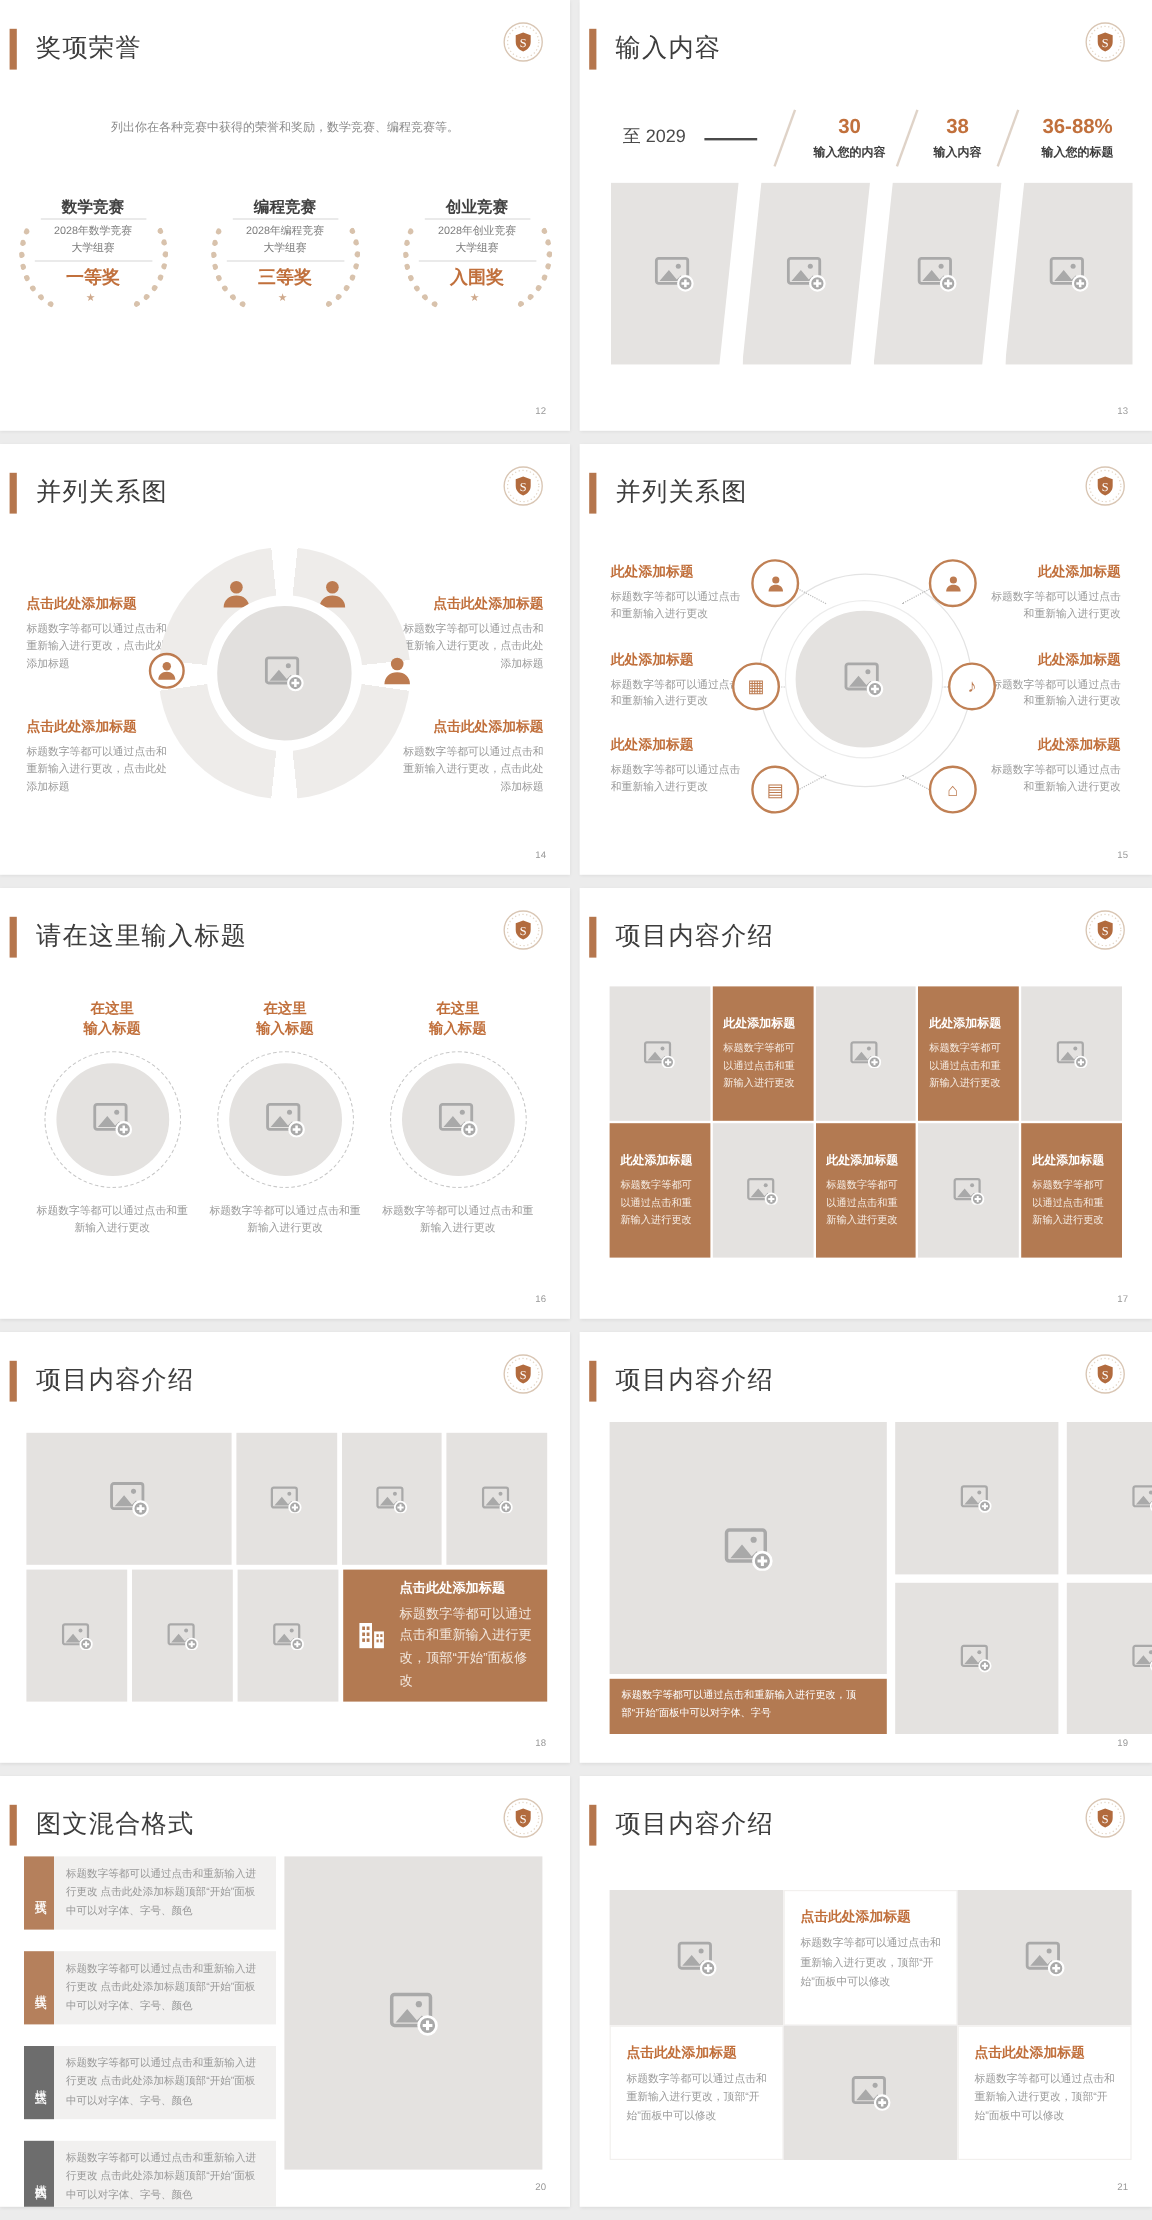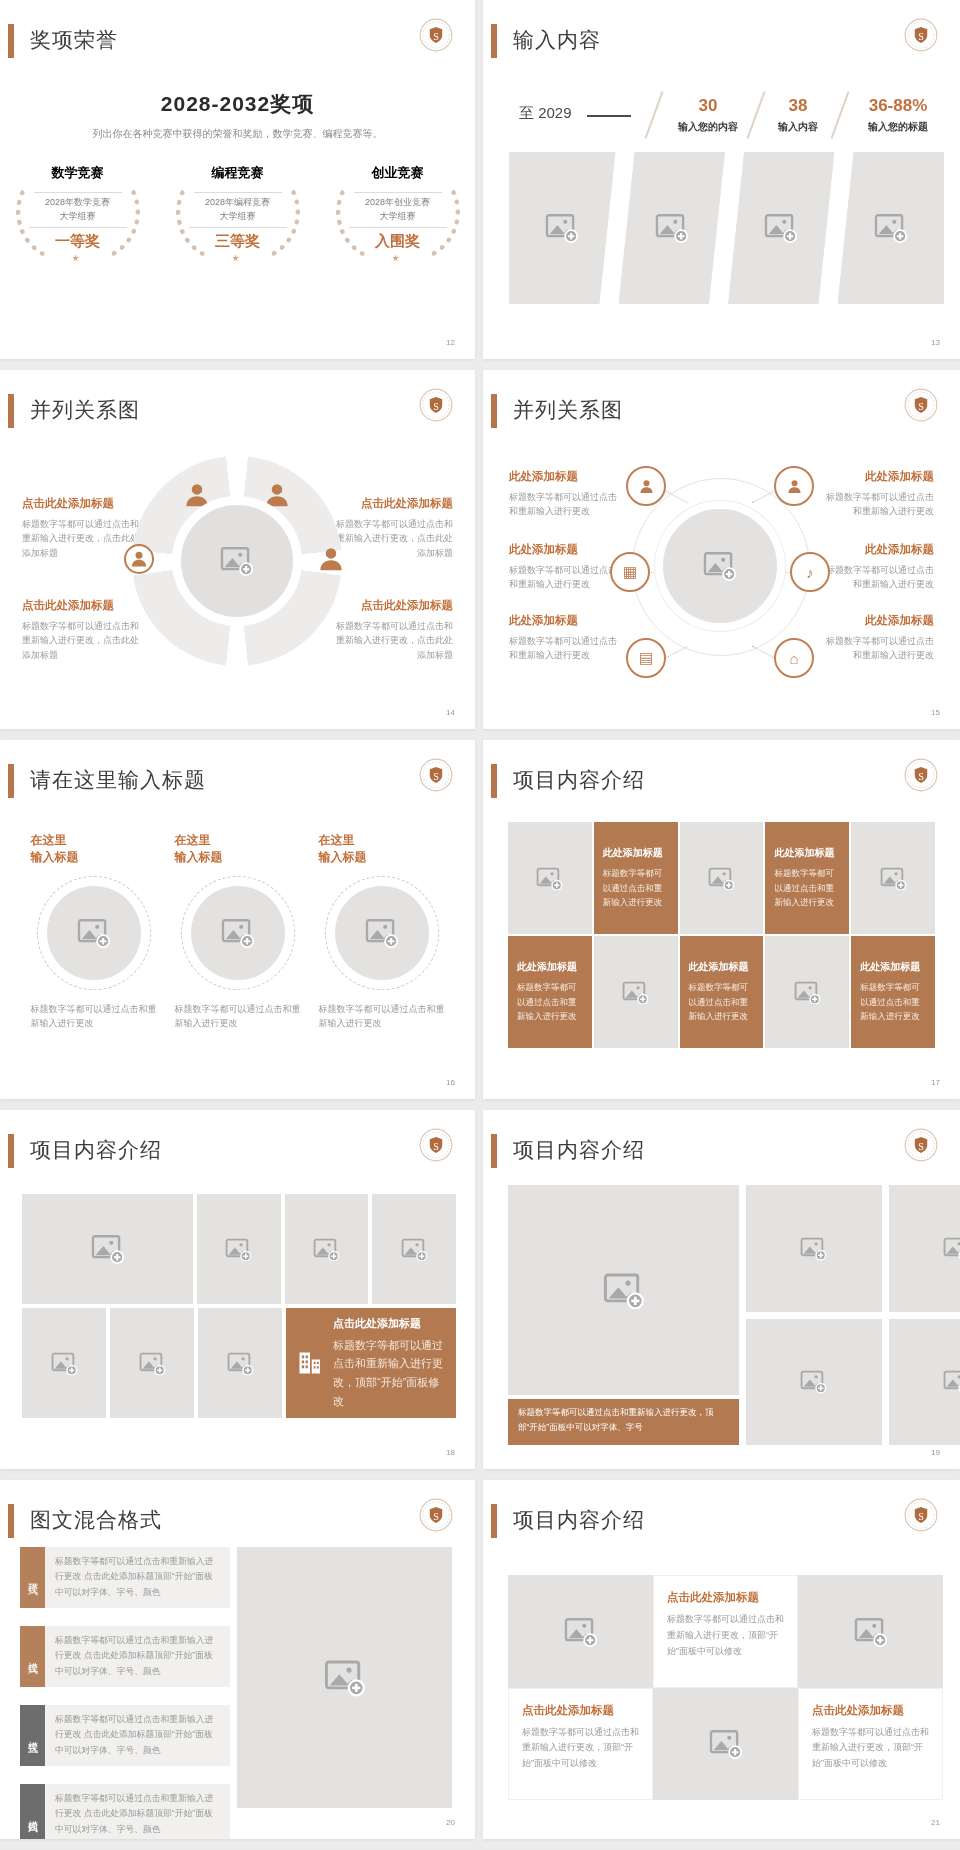--- a/index.html
+++ b/index.html
@@ -19,21 +19,21 @@
   
   #s12 .hwrap{position:absolute;top:90px;left:0;right:0;text-align:center;}
   #s12 .h1{font-size:21px;font-weight:bold;color:#2b2b2b;letter-spacing:1px;}
   #s12 .hsub{margin-top:9px;font-size:10px;color:#8a8a8a;}
   #s12 .badges{position:absolute;top:162px;left:0;right:0;display:flex;justify-content:center;gap:20px;}
   .badge{position:relative;width:140px;text-align:center;padding-top:2px;height:110px;}
   .badge .arcL,.badge .arcR{position:absolute;top:0;width:100px;height:100px;border:5px dotted #d8c2ac;border-radius:50%;border-top-color:transparent;border-bottom-color:transparent;box-sizing:border-box;}
   .badge .arcL{left:8px;border-right-color:transparent;transform:rotate(-18deg);}
   .badge .arcR{right:8px;border-left-color:transparent;transform:rotate(18deg);}
   .badge>div{position:relative;z-index:1;}
-  .b-name{font-size:13px;font-weight:bold;color:#000000;width:88px;margin:0 auto;padding-bottom:10px;border-bottom:1px solid #dcdcdc;}
+  .b-name{font-size:13px;font-weight:bold;color:#404040;width:88px;margin:0 auto;padding-bottom:0;border-bottom:1px solid #dcdcdc;}
   .b-desc{width:98px;margin:3px auto 0;border-bottom:1px solid #dcdcdc;padding-bottom:4px;font-size:9px;color:#7d7d7d;line-height:1.5;}
   .b-award{margin-top:4px;font-size:15px;font-weight:bold;color:#c1703c;}
   .stars{margin-top:2px;font-size:9px;color:#cfa98c;letter-spacing:4px;}
   
   #s13 .tl-label{position:absolute;left:36px;top:104px;font-size:15px;color:#4a4a4a;}
   #s13 .tl-dash{position:absolute;left:104px;top:115px;width:44px;border-top:2px solid #4a4a4a;}
   #s13 .slash{position:absolute;top:90px;width:1.5px;height:50px;background:#dfd3c8;transform:rotate(20deg);}
   #s13 .sl1{left:170px;} #s13 .sl2{left:272px;} #s13 .sl3{left:356px;}
   #s13 .stat{position:absolute;top:96px;text-align:center;}
   #s13 .st1{left:186px;width:78px;} #s13 .st2{left:282px;width:66px;} #s13 .st3{left:372px;width:86px;}
@@ -67,21 +67,21 @@
   .mini{position:absolute;width:40px;height:40px;border:2px solid #c08054;background:#fff;border-radius:50%;box-sizing:border-box;display:flex;align-items:center;justify-content:center;color:#bd7b50;font-size:15px;font-weight:bold;z-index:2;}
   .mini .pwrap{width:17px;height:17px;display:block;}
   .mini svg{width:100%;height:100%;}
   #s15 .m-tl{left:10px;top:10px;} #s15 .m-l{left:-6px;top:96px;} #s15 .m-bl{left:10px;top:182px;}
   #s15 .m-tr{right:10px;top:10px;} #s15 .m-r{right:-6px;top:96px;} #s15 .m-br{right:10px;top:182px;}
   .dln{position:absolute;width:28px;height:0;border-top:1px dotted #bdbdbd;}
   #s15 .dl1{left:46px;top:40px;transform:rotate(28deg);} #s15 .dl2{left:32px;top:116px;} #s15 .dl3{left:46px;top:196px;transform:rotate(-28deg);}
   #s15 .dl4{right:46px;top:40px;transform:rotate(-28deg);} #s15 .dl5{right:32px;top:116px;} #s15 .dl6{right:46px;top:196px;transform:rotate(28deg);}
   
   #s16 .cols{position:absolute;top:92px;left:0;right:0;display:flex;justify-content:center;gap:18px;}
-  #s16 .col{width:126px;}
+  #s16 .col{width:126px;text-align:center;}
   #s16 .cl{font-size:12px;font-weight:bold;color:#c1703c;line-height:1.4;}
   #s16 .circ{margin:10px auto 12px;width:112px;height:112px;border:1px dashed #c9c9c9;border-radius:50%;display:flex;align-items:center;justify-content:center;}
   #s16 .gc{width:94px;height:94px;border-radius:50%;background:#e4e2e0;display:flex;align-items:center;justify-content:center;}
   #s16 .cb{font-size:9px;color:#9a9a9a;line-height:1.6;}
   
   #s17 .mosaic{position:absolute;left:25px;top:82px;width:427px;height:226px;display:grid;grid-template-columns:repeat(5,1fr);grid-template-rows:1fr 1fr;gap:2px;}
   .mc-g{background:#e4e2e0;display:flex;align-items:center;justify-content:center;}
   .mc-b{background:#b37a52;color:#fff;padding:10px 9px;display:flex;flex-direction:column;justify-content:center;box-sizing:border-box;}
   .mc-t{font-size:10px;font-weight:bold;margin-bottom:6px;}
   .mc-bd{font-size:8.5px;line-height:1.7;color:#f6ece3;}
@@ -126,21 +126,20 @@
     <div class="stitle">奖项荣誉</div>
     <span class="logo">
   <svg viewBox="0 0 30 30" xmlns="http://www.w3.org/2000/svg">
     <circle cx="15" cy="15" r="14" fill="#fff" stroke="#d9c6b4" stroke-width="1"></circle>
     <circle cx="15" cy="15" r="11.5" fill="none" stroke="#e4d7c8" stroke-width="0.9" stroke-dasharray="1 1.8"></circle>
     <path d="M15 8l5.5 2v5c0 3.4-2.3 5.6-5.5 7-3.2-1.4-5.5-3.6-5.5-7v-5z" fill="#b26b3e"></path>
     <text x="15" y="19" font-size="9" fill="#fff" text-anchor="middle" font-family="'Liberation Serif',serif">S</text>
   </svg>
 </span>
     <div class="hwrap">
-      <div class="h1">2028-2032奖项</div>
       <div class="hsub">列出你在各种竞赛中获得的荣誉和奖励，数学竞赛、编程竞赛等。</div>
     </div>
     <div class="badges">
       <div class="badge">
         <i class="arcL"></i>
           <i class="arcR"></i>
         <div class="b-name">数学竞赛</div>
         <div class="b-desc"><span>2028年数学竞赛</span><br><span>大学组赛</span></div>
         <div class="b-award">一等奖</div>
         <div class="stars">★</div>

